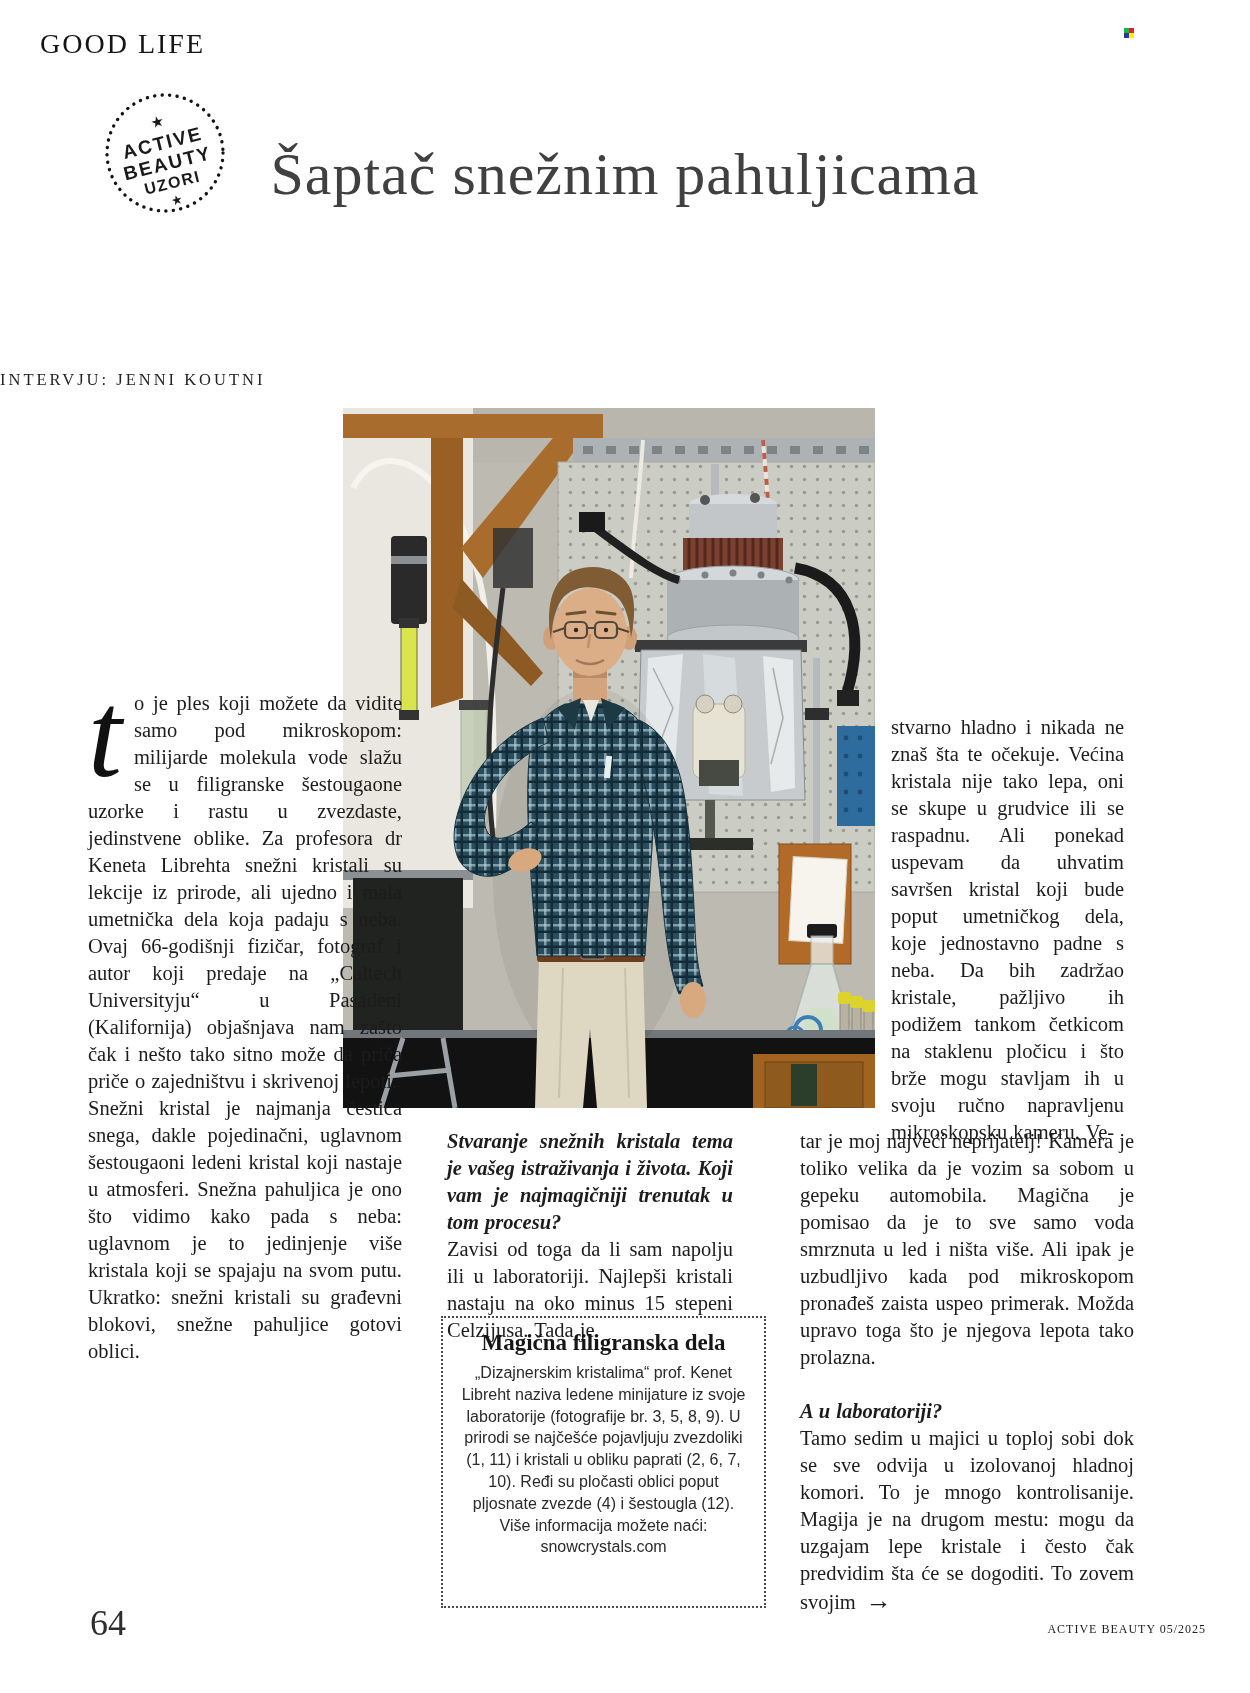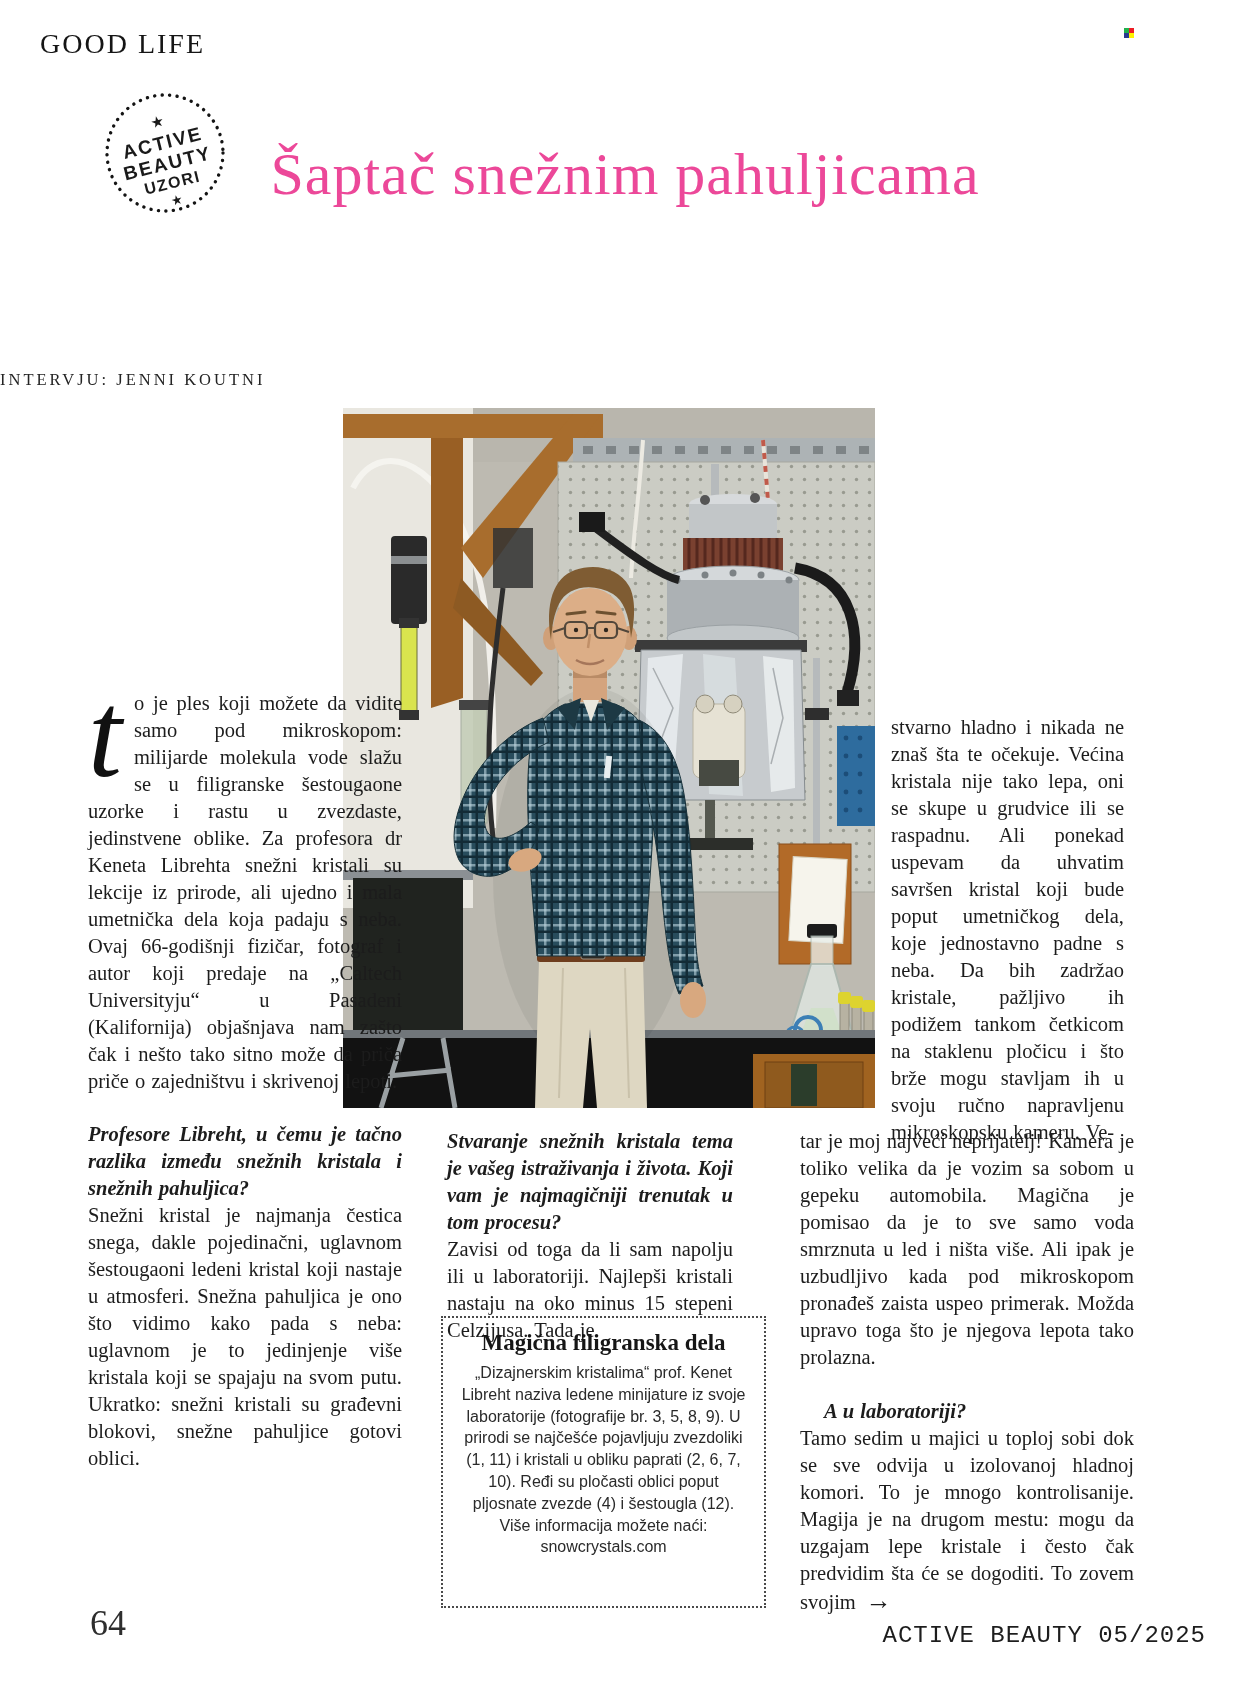--- a/index.html
+++ b/index.html
@@ -5,46 +5,46 @@
   html,body{margin:0;padding:0;background:#888;}
   .page{position:relative;width:1250px;height:1693px;margin:0 auto;background:#ffffff;overflow:hidden;
         font-family:"Liberation Serif","DejaVu Serif",serif;color:#1c1c1c;padding-left:48px;}
   .goodlife{position:absolute;left:40px;top:28px;font-size:28px;letter-spacing:2px;color:#151515;}
   .regmark{position:absolute;left:1124px;top:28px;width:10px;height:10px;line-height:0;font-size:0;}
   .regmark i{display:inline-block;width:5px;height:5px;}
   .regmark .g{background:#22b14c}.regmark .r{background:#ed1c24}
   .regmark .b{background:#2b3990}.regmark .y{background:#fff200}
   .badge{position:absolute;left:98px;top:86px;}
   .title{position:absolute;left:150px;top:140px;width:950px;margin:0;text-align:center;
-         font-size:60px;font-weight:400;letter-spacing:1px;color:#ec4899;}
+         font-size:60px;font-weight:400;letter-spacing:1px;color:#404040;}
   .subtitle{position:absolute;left:120px;top:220px;width:1010px;margin:0;text-align:center;
             font-size:29.5px;line-height:47px;color:#2d2d2d;}
   .byline{position:absolute;left:0;top:370px;width:1250px;
           font-size:16.5px;letter-spacing:3px;color:#242424;}
   .photo{position:absolute;left:343px;top:408px;}
   .col{position:absolute;font-size:20.5px;line-height:27px;text-align:justify;word-spacing:1px;}
   .col p{margin:0;}
   .col-left{left:88px;top:690px;width:314px;}
   .col-mid{left:447px;top:1128px;width:286px;}
   .col-narrow{left:891px;top:714px;width:233px;}
   .col-wide{left:800px;top:1128px;width:334px;}
   .question{font-weight:700;font-style:italic;}
   .col-left .question{margin-top:26px;}
-  .col-wide .question{margin-top:27px;margin-left:24px;}
+  .col-wide .question{margin-top:27px;}
   .dropcap{float:left;font-style:italic;font-size:122px;line-height:86px;
            margin:2px 12px 0 0;color:#111;}
   .arrow{font-size:26px;letter-spacing:0;margin-left:10px;white-space:nowrap;}
   .infobox{position:absolute;left:441px;top:1316px;width:325px;min-height:292px;box-sizing:border-box;
            border:2px dotted #4a4a4a;padding:12px 14px 10px 14px;text-align:center;}
   .infobox-title{font-size:23px;font-weight:700;color:#161616;margin-bottom:6px;
                  font-family:"Liberation Serif","DejaVu Serif",serif;}
   .infobox-body,.infobox-link{font-family:"Liberation Sans","DejaVu Sans",sans-serif;
                  font-size:16px;line-height:21.8px;color:#2a2a2a;margin:0;}
   .pageno{position:absolute;left:90px;top:1602px;font-size:36px;color:#2e2e2e;}
-  .footer-right{position:absolute;right:92px;top:1622px;font-size:24px;letter-spacing:1px;color:#1d1d1d;font-family:Liberation Mono, monospace;}
+  .footer-right{position:absolute;right:92px;top:1622px;font-size:12px;letter-spacing:1px;color:#1d1d1d;}
 </style>
 </head>
 <body>
 
 <div class="page">
 
   <div class="goodlife">GOOD LIFE</div>
 
   <div class="regmark"><i class="g"></i><i class="r"></i><br><i class="b"></i><i class="y"></i></div>
 
@@ -231,21 +231,20 @@
         <circle cx="263" cy="222" r="2.2" fill="#2e261e"></circle>
         <path d="M224,206 L242,204 M254,204 L272,206" stroke="#6d5130" stroke-width="3" stroke-linecap="round"></path>
         <path d="M247,226 L245,240" stroke="#c19069" stroke-width="2.5"></path>
         <path d="M233,252 Q247,260 261,252" stroke="#a5765a" stroke-width="2.5" fill="none"></path>
       </g>
     </g>
   </svg>
 
   <div class="col col-left">
     <p class="intro"><span class="dropcap">t</span><span>o je ples koji možete da vidite samo pod mikroskopom: milijarde molekula vode slažu se u filigranske šestougaone uzorke i rastu u zvezdaste, jedinstvene oblike. Za profesora dr Keneta Librehta snežni kristali su lekcije iz prirode, ali ujedno i mala umetnička dela koja padaju s neba. Ovaj 66-godišnji fizičar, fotograf i autor koji predaje na „Caltech Universityju“ u Pasadeni (Kalifornija) objašnjava nam zašto čak i nešto tako sitno može da priča priče o zajedništvu i skrivenoj lepoti.</span></p>
-    <p class="question">Profesore Libreht, u čemu je tačno razlika između snežnih kristala i snežnih pahuljica?</p>
     <p class="answer">Snežni kristal je najmanja čestica snega, dakle pojedinačni, uglavnom šestougaoni ledeni kristal koji nastaje u atmosferi. Snežna pahuljica je ono što vidimo kako pada s neba: uglavnom je to jedinjenje više kristala koji se spajaju na svom putu. Ukratko: snežni kristali su građevni blokovi, snežne pahuljice gotovi oblici.</p>
   </div>
 
   <div class="col col-mid">
     <p class="question">Stvaranje snežnih kristala tema je vašeg istraživanja i života. Koji vam je najmagičniji trenutak u tom procesu?</p>
     <p class="answer">Zavisi od toga da li sam napolju ili u laboratoriji. Najlepši kristali nastaju na oko minus 15 stepeni Celzijusa. Tada je</p>
   </div>
 
   <div class="infobox">
     <div class="infobox-title">Magična filigranska dela</div>

